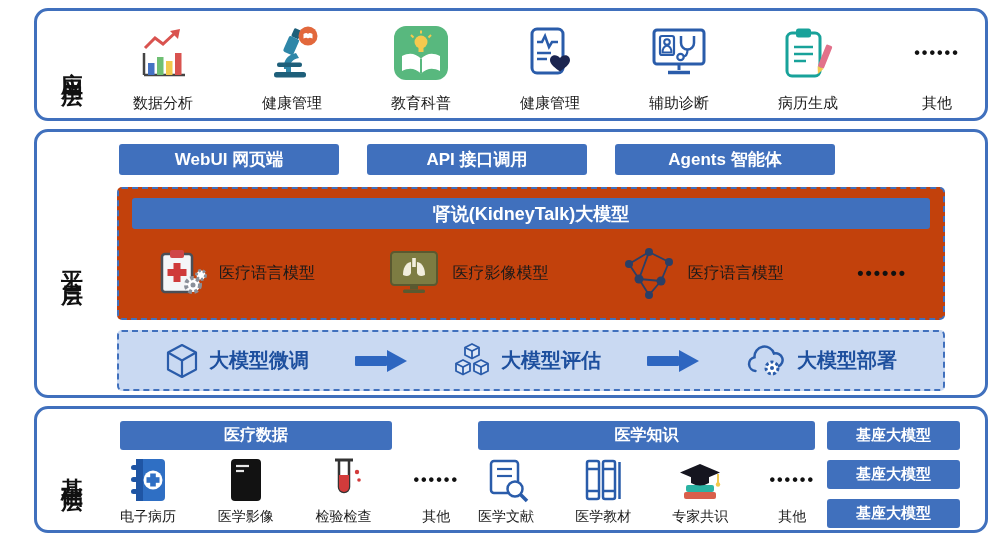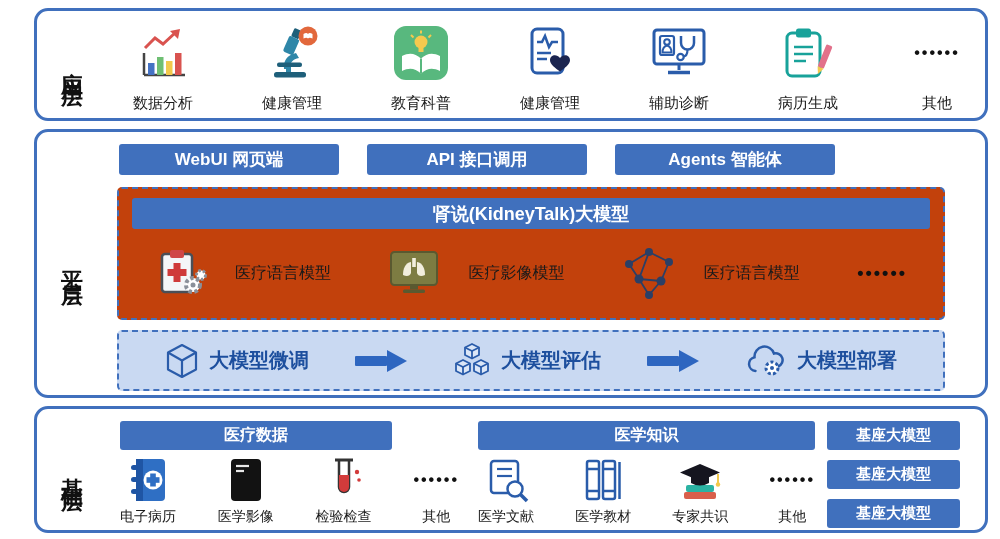--- a/index.html
+++ b/index.html
@@ -22,21 +22,21 @@
   .app-item{display:flex;flex-direction:column;align-items:center;justify-content:flex-end;gap:5px;min-width:72px}
   .app-item .lbl{font-size:15px;line-height:1.1;padding-bottom:2px}
 
   
   .btn{background:#4070bd;color:#fff;font-weight:700;display:flex;align-items:center;justify-content:center;border-radius:3px}
   .access-row{position:absolute;left:82px;top:12px;width:716px;height:31px;display:flex;gap:28px}
   .access-btn{flex:1;font-size:17px}
   .model-box{position:absolute;left:80px;top:55px;width:828px;height:133px;background:#c2410c;border:2px dashed #4070bd;border-radius:5px}
   .model-header{margin:9px 13px 0;height:31px;font-size:18px}
   .model-row{display:flex;align-items:center;justify-content:space-between;padding:0 36px;height:88px}
-  .model-item{display:flex;align-items:center;gap:28px;font-size:16px}
+  .model-item{display:flex;align-items:center;gap:12px;font-size:16px}
   .pipeline-box{position:absolute;left:80px;top:198px;width:828px;height:61px;background:#c9d9f2;border:2px dashed #4070bd;border-radius:5px;display:flex;align-items:center;justify-content:space-between;padding:8px 46px}
   .pipe-item{display:flex;align-items:center;gap:10px;font-size:20px;font-weight:700;color:#1d4f9e}
   .block-arrow{width:56px;height:22px;position:relative;flex:0 0 auto}
   .block-arrow::before{content:"";position:absolute;left:2px;top:6px;width:32px;height:10px;background:#2e66c0;border-radius:1px}
   .block-arrow::after{content:"";position:absolute;left:34px;top:0;width:0;height:0;border-top:11px solid transparent;border-bottom:11px solid transparent;border-left:20px solid #2e66c0}
 
   
   .group-header{position:absolute;top:12px;height:29px;font-size:16px}
   #hdr-data{left:83px;width:272px}
   #hdr-knowledge{left:441px;width:337px}

